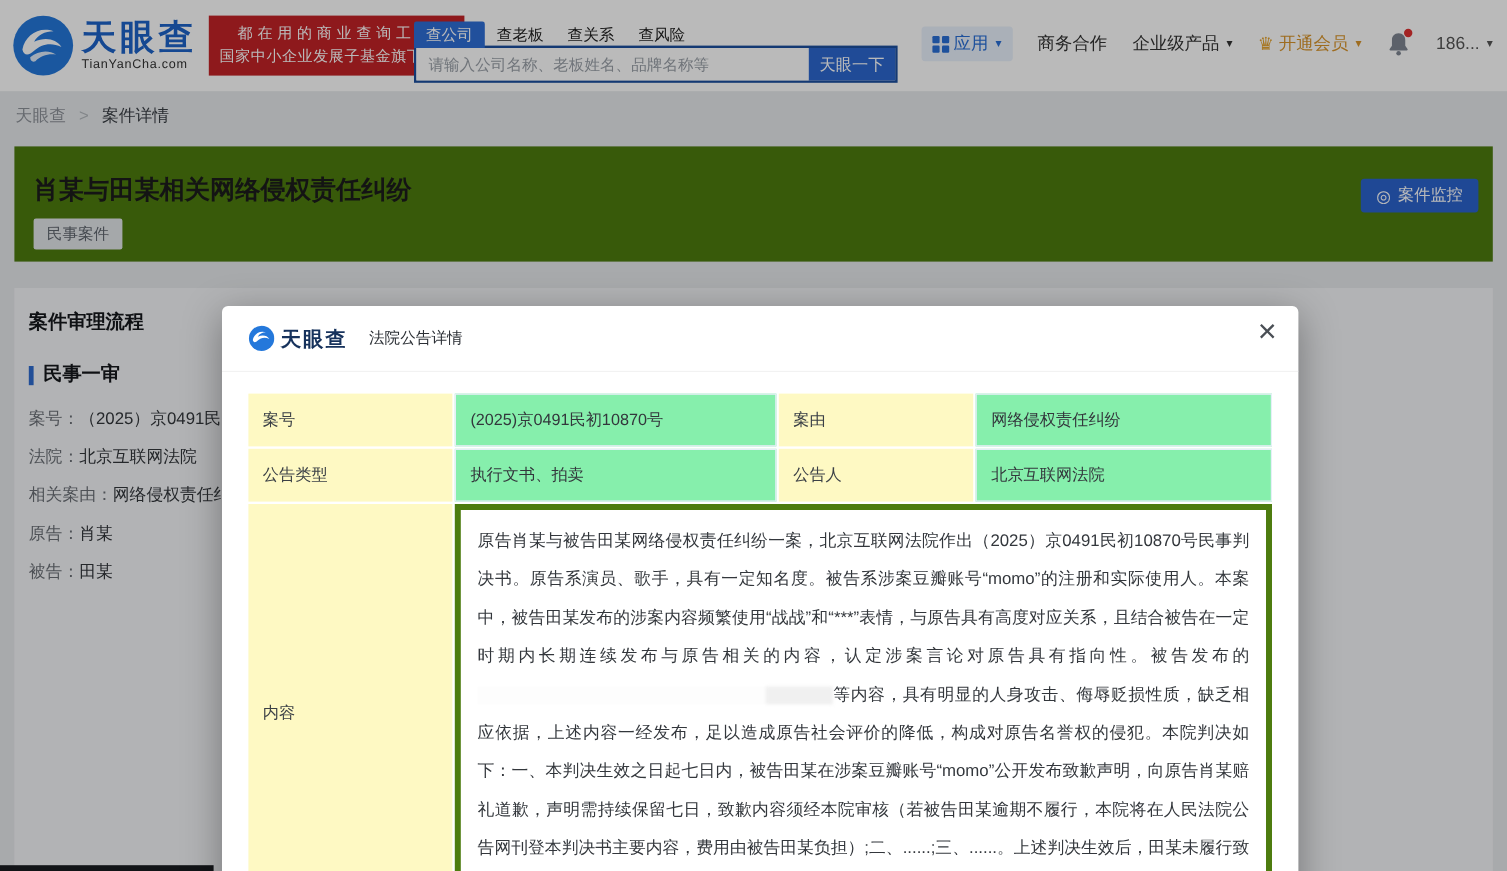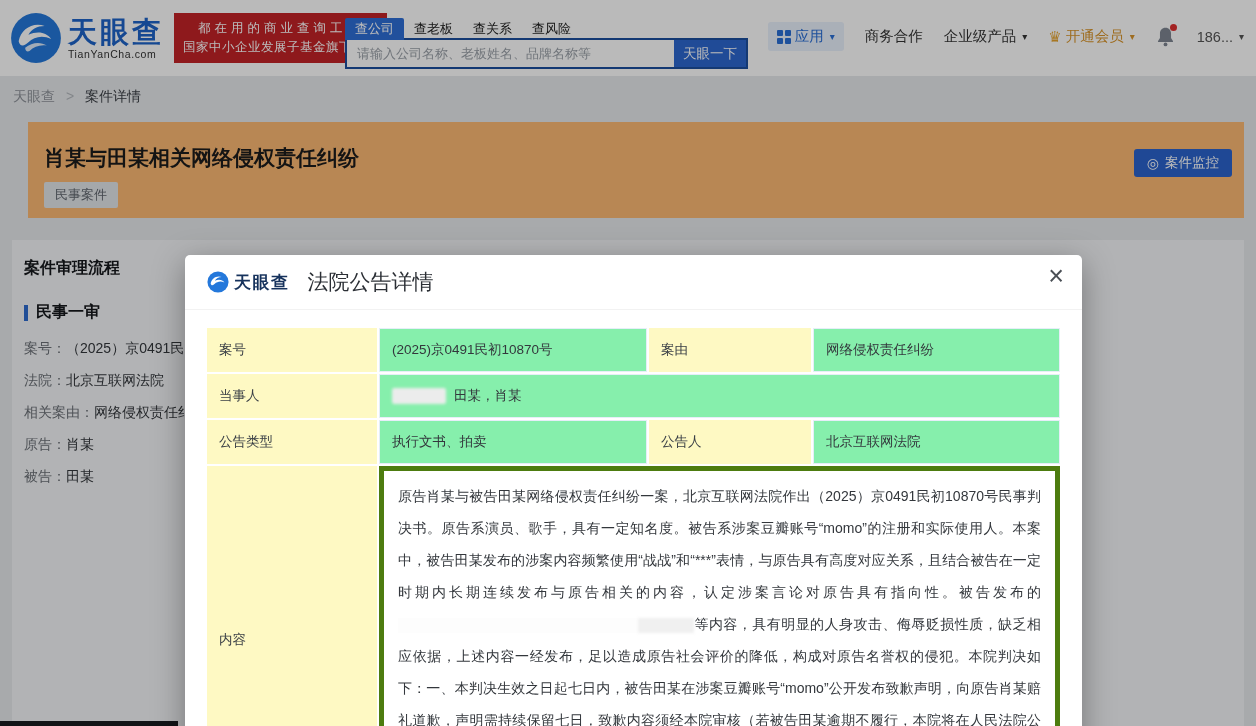--- a/index.html
+++ b/index.html
@@ -50,21 +50,21 @@
   .bell-wrap { position:relative; width:20px; height:22px; }
   .bell-dot { position:absolute; right:-1px; top:-2px; width:7px; height:7px; background:#e03131; border-radius:50%; }
   .nav-phone { color:#555; }
 
   
   .breadcrumb { position:absolute; top:88px; left:13px; font-size:14px; color:#8d9299; z-index:1; }
   .breadcrumb .sep { margin:0 7px; color:#b3b8bd; }
   .breadcrumb .cur { color:#3a3f45; }
 
   
-  .card-title { position:absolute; left:28px; right:12px; top:122px; height:96px; background:#fdba74; z-index:1; }
+  .card-title { position:absolute; left:12px; right:12px; top:122px; height:96px; background:#4d7c0f; z-index:1; }
   .case-title { position:absolute; left:16px; top:22px; font-size:21px; font-weight:bold; color:#1c1c1c; }
   .case-badge { position:absolute; left:16px; top:60px; background:#e3e6ea; color:#5f666e;
     font-size:13px; padding:4px 11px; border-radius:2px; }
   .monitor-btn { position:absolute; right:12px; top:27px; background:#2b63cc; color:#fff;
     font-size:13.5px; padding:5px 13px; border-radius:3px; border:none; cursor:pointer;
     display:flex; align-items:center; gap:6px; font-family:inherit; }
   .monitor-icon { font-size:14px; line-height:1; }
 
   
   .card-process { position:absolute; left:12px; right:12px; top:240px; bottom:0; background:#f5f6f8; z-index:1; }
@@ -85,21 +85,21 @@
   
   .overlay { position:absolute; inset:0; background:rgba(0,0,0,.27); z-index:50; }
   .modal {
     position:absolute; left:185px; top:255px; width:897px; height:500px; background:#fff;
     border-radius:5px 5px 0 0; box-shadow:0 8px 32px rgba(0,0,0,.35); z-index:100; overflow:hidden;
   }
   .modal-header { height:55px; display:flex; align-items:center; padding:0 22px; position:relative;
     border-bottom:1px solid #f2f2f2; }
   .mini-swirl { width:22px; height:22px; }
   .mini-brand { font-size:17px; font-weight:bold; color:#16325c; letter-spacing:1.5px; margin-left:5px; }
-  .modal-title { margin-left:18px; font-size:21px; color:#2b2f35; font-weight:500; }
+  .modal-title { margin-left:18px; font-size:13px; color:#2b2f35; font-weight:500; }
   .modal-close { position:absolute; right:18px; top:8px; font-size:27px; font-weight:300; color:#4a4f55;
     background:none; border:none; cursor:pointer; line-height:1; font-family:inherit; }
 
   .modal-table-wrap { margin:16px 20px 0 20px; }
   table.annc { width:100%; border-collapse:separate; border-spacing:2px; table-layout:fixed; font-size:13.5px; }
   td.lbl { background:#fef9c3; color:#3b4046; height:35px; padding:0 12px; }
   td.val { background:#86efac; border:1px solid #e6eef8; color:#33373c; height:35px; padding:12px 12px; }
   td.content-cell { border:5px solid #4d7c0f; padding:9px 14px; font-size:14px; line-height:32px;
     color:#33373c; text-align:justify; vertical-align:top; }
   .redact { display:inline-block; height:15px; background:#fdfdfd; vertical-align:middle; }
@@ -236,26 +236,20 @@
           <col>
         </colgroup>
       <tbody>
           <tr>
         <td class="lbl">案号</td>
         <td class="val">(2025)京0491民初10870号</td>
         <td class="lbl">案由</td>
         <td class="val">网络侵权责任纠纷</td>
       </tr>
       <tr>
-        <td class="lbl">当事人</td>
-        <td class="val" colspan="3">
-          <span class="parties-redact" style="width: 54px;"></span><span>田某，肖某</span>
-        </td>
-      </tr>
-      <tr>
         <td class="lbl">公告类型</td>
         <td class="val">执行文书、拍卖</td>
         <td class="lbl">公告人</td>
         <td class="val">北京互联网法院</td>
       </tr>
       <tr>
         <td class="lbl">内容</td>
         <td class="content-cell" colspan="3"><span>原告肖某与被告田某网络侵权责任纠纷一案，北京互联网法院作出（2025）京0491民初10870号民事判决书。原告系演员、歌手，具有一定知名度。被告系涉案豆瓣账号“momo”的注册和实际使用人。本案中，被告田某发布的涉案内容频繁使用“战战”和“***”表情，与原告具有高度对应关系，且结合被告在一定时期内长期连续发布与原告相关的内容，认定涉案言论对原告具有指向性。被告发布的</span><span class="redact" style="width: 240px;"></span><span class="redact ghost" style="width: 56px;"></span><span>等内容，具有明显的人身攻击、侮辱贬损性质，缺乏相应依据，上述内容一经发布，足以造成原告社会评价的降低，构成对原告名誉权的侵犯。本院判决如下：一、本判决生效之日起七日内，被告田某在涉案豆瓣账号“momo”公开发布致歉声明，向原告肖某赔礼道歉，声明需持续保留七日，致歉内容须经本院审核（若被告田某逾期不履行，本院将在人民法院公告网刊登本判决书主要内容，费用由被告田某负担）;二、......;三、......。上述判决生效后，田某未履行致歉义务，肖某申请强制执行{案号：（2026）京0491执3号}。现对上</span><span class="redact ghost" style="width: 148px;"></span><span>告。</span></td>
       </tr>
     </tbody>

